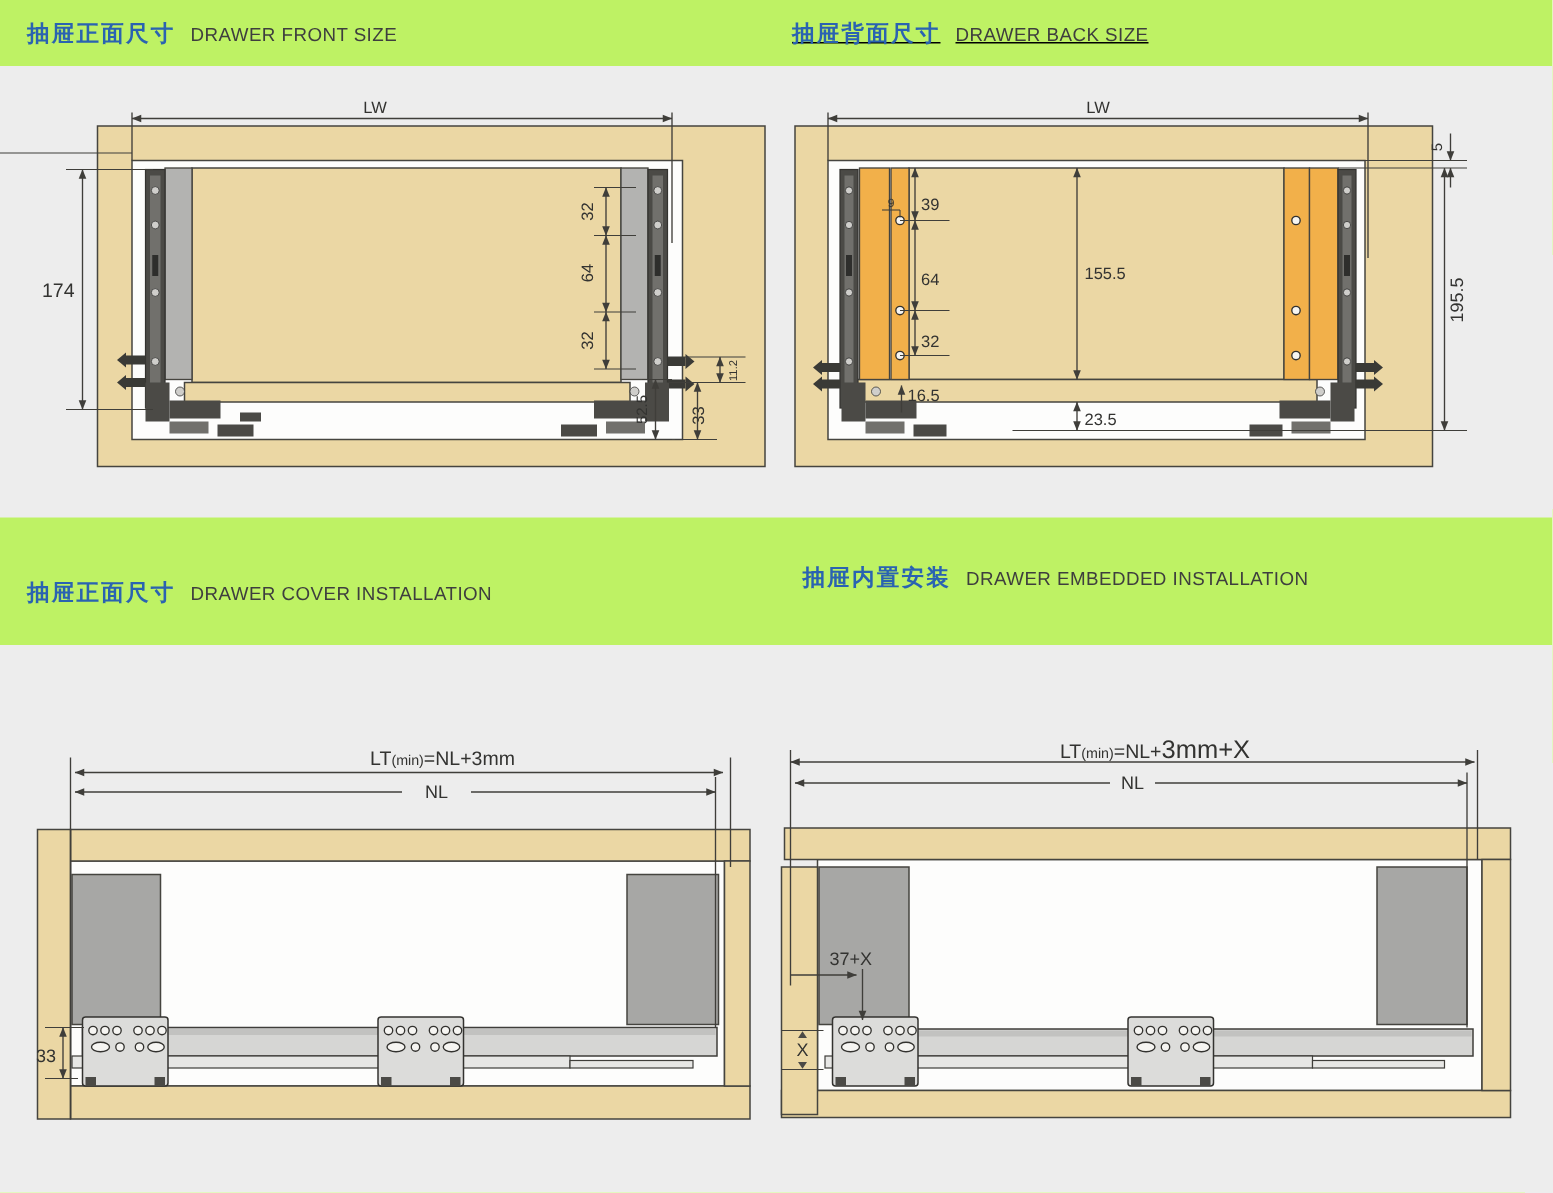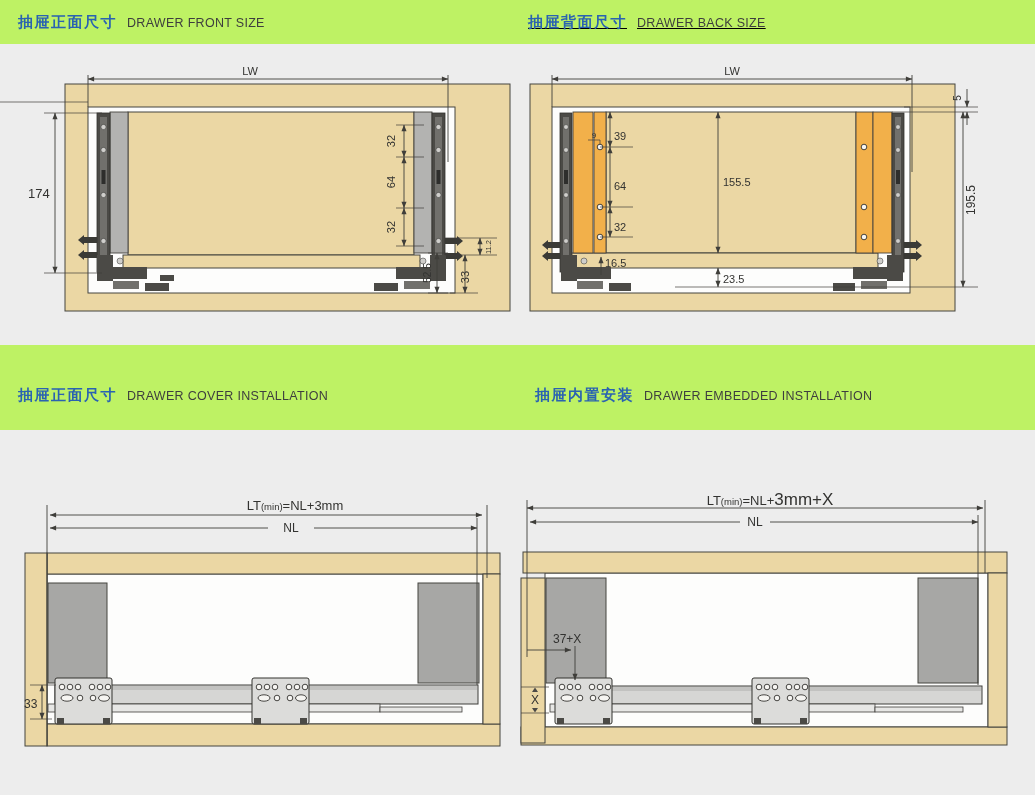--- a/index.html
+++ b/index.html
@@ -45,21 +45,21 @@
 
   <div class="hdr" style="left:18px;top:13px;">
     <span class="zh">抽屉正面尺寸</span><span class="en">DRAWER FRONT SIZE</span>
   </div>
   <div class="hdr" style="left:528px;top:13px;text-decoration:underline;">
     <span class="zh">抽屉背面尺寸</span><span class="en">DRAWER BACK SIZE</span>
   </div>
   <div class="hdr" style="left:18px;top:386px;">
     <span class="zh">抽屉正面尺寸</span><span class="en">DRAWER COVER INSTALLATION</span>
   </div>
-  <div class="hdr" style="left:535px;top:386px;">
+  <div class="hdr" style="left:535px;top:376px;">
     <span class="zh">抽屉内置安装</span><span class="en">DRAWER EMBEDDED INSTALLATION</span>
   </div>
 
   <svg style="left:0;top:45px;" width="515" height="300" viewBox="0 0 515 300">
     <defs>
       <marker id="arw" viewBox="0 0 10 10" refX="9" refY="5" markerWidth="7.5" markerHeight="7.5" orient="auto-start-reverse" markerUnits="userSpaceOnUse">
         <path d="M0.8,1.6 L9.2,5 L0.8,8.4 Z" fill="#3f3e3a"></path>
       </marker>
     </defs>
 

